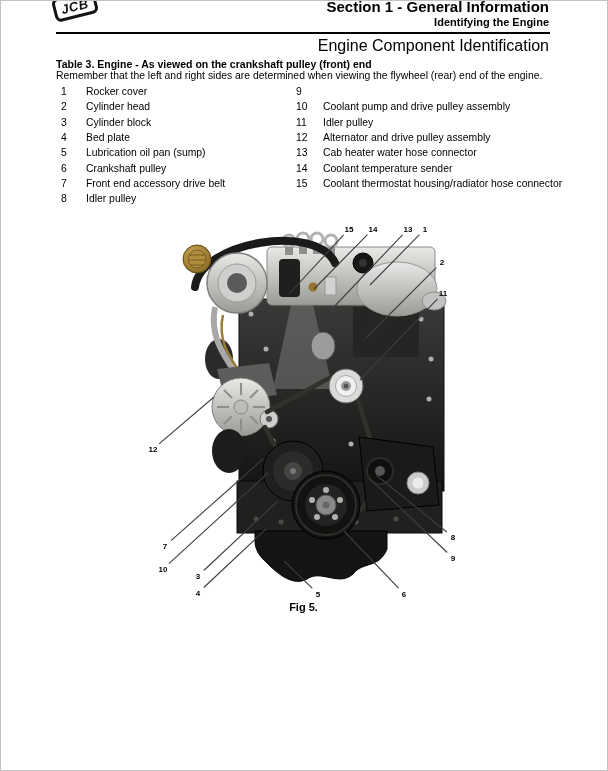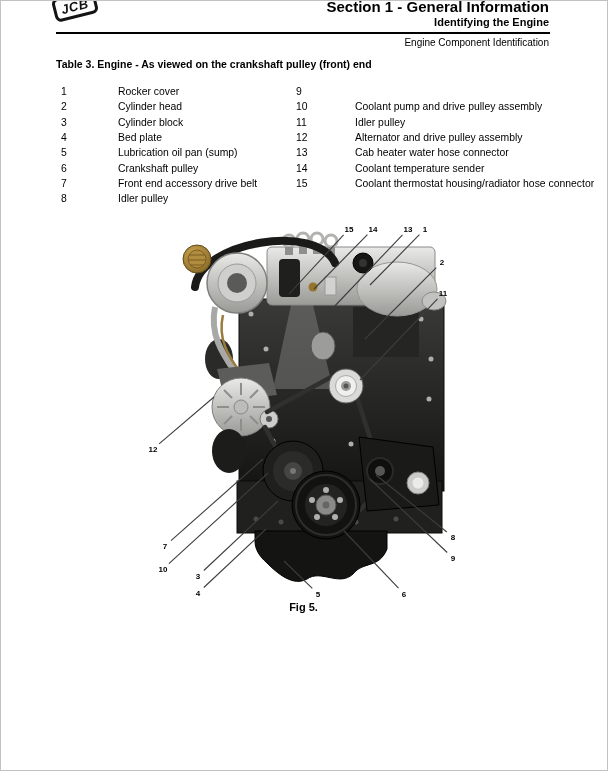--- a/index.html
+++ b/index.html
@@ -11,32 +11,32 @@
   .logo{
     position:absolute;left:52px;top:-7px;transform:rotate(-14deg);
     border:3px solid #141414;border-radius:6px;background:#fff;
     padding:2px 5px 1px 5px;font-weight:bold;font-style:italic;
     font-size:13px;letter-spacing:.5px;color:#111;
   }
   .hdr-right{position:absolute;top:-3px;right:58px;text-align:right;line-height:1.15;}
   .section-title{font-size:15px;font-weight:bold;white-space:nowrap;}
   .subtitle{font-size:11px;font-weight:bold;margin-top:1px;white-space:nowrap;}
   .rule{position:absolute;left:55px;right:57px;top:31px;height:2px;background:#000;}
-  .topic{position:absolute;top:36px;right:58px;font-size:10px;white-space:nowrap;}
+  .topic{position:absolute;top:36px;right:58px;font-size:16px;white-space:nowrap;}
   .table-title{position:absolute;left:55px;top:57px;width:495px;
     font-size:10.5px;font-weight:bold;white-space:nowrap;}
   .note{position:absolute;left:55px;top:69px;width:520px;font-size:10.4px;white-space:nowrap;}
   .list{position:absolute;left:55px;top:85px;width:510px;}
   .col{position:absolute;top:0;}
   .col-left{left:5px;width:235px;}
   .col-right{left:240px;width:270px;}
   .lrow{display:flex;height:15.35px;font-size:10.4px;align-items:flex-start;}
   .lnum{flex:0 0 25px;}
   .col-right .lnum{flex:0 0 27px;}
-  .ltext{flex:1;white-space:nowrap;margin-left:32px;}
+  .ltext{flex:1;white-space:nowrap;}
   .figure{position:absolute;left:0;top:218px;width:608px;height:400px;}
   .figure svg{display:block;}
   .callout-num{font-family:"Liberation Sans", sans-serif;font-size:8px;font-weight:bold;
     fill:#000;text-anchor:middle;}
   .leader{stroke:#3d3d3d;stroke-width:1.1;}
   .caption{position:absolute;left:55px;top:600px;width:495px;text-align:center;
     font-size:11px;font-weight:bold;}
 </style>
 </head>
 <body>
@@ -50,20 +50,21 @@
   <div class="hdr-right">
     <div class="section-title">Section 1 - General Information</div>
     <div class="subtitle">Identifying the Engine</div>
   </div>
 
   <div class="rule"></div>
 
   <div class="topic">Engine Component Identification</div>
 
   <div class="table-title">Table 3. Engine - As viewed on the crankshaft pulley (front) end</div>
+  <div class="note">Remember that the left and right sides are determined when viewing the flywheel (rear) end of the engine.</div>
 
   <div class="list">
     <div class="col col-left" id="col-left">
         <div class="lrow">
           <span class="lnum">1</span>
           <span class="ltext">Rocker cover</span>
         </div>
         <div class="lrow">
           <span class="lnum">2</span>
           <span class="ltext">Cylinder head</span>

